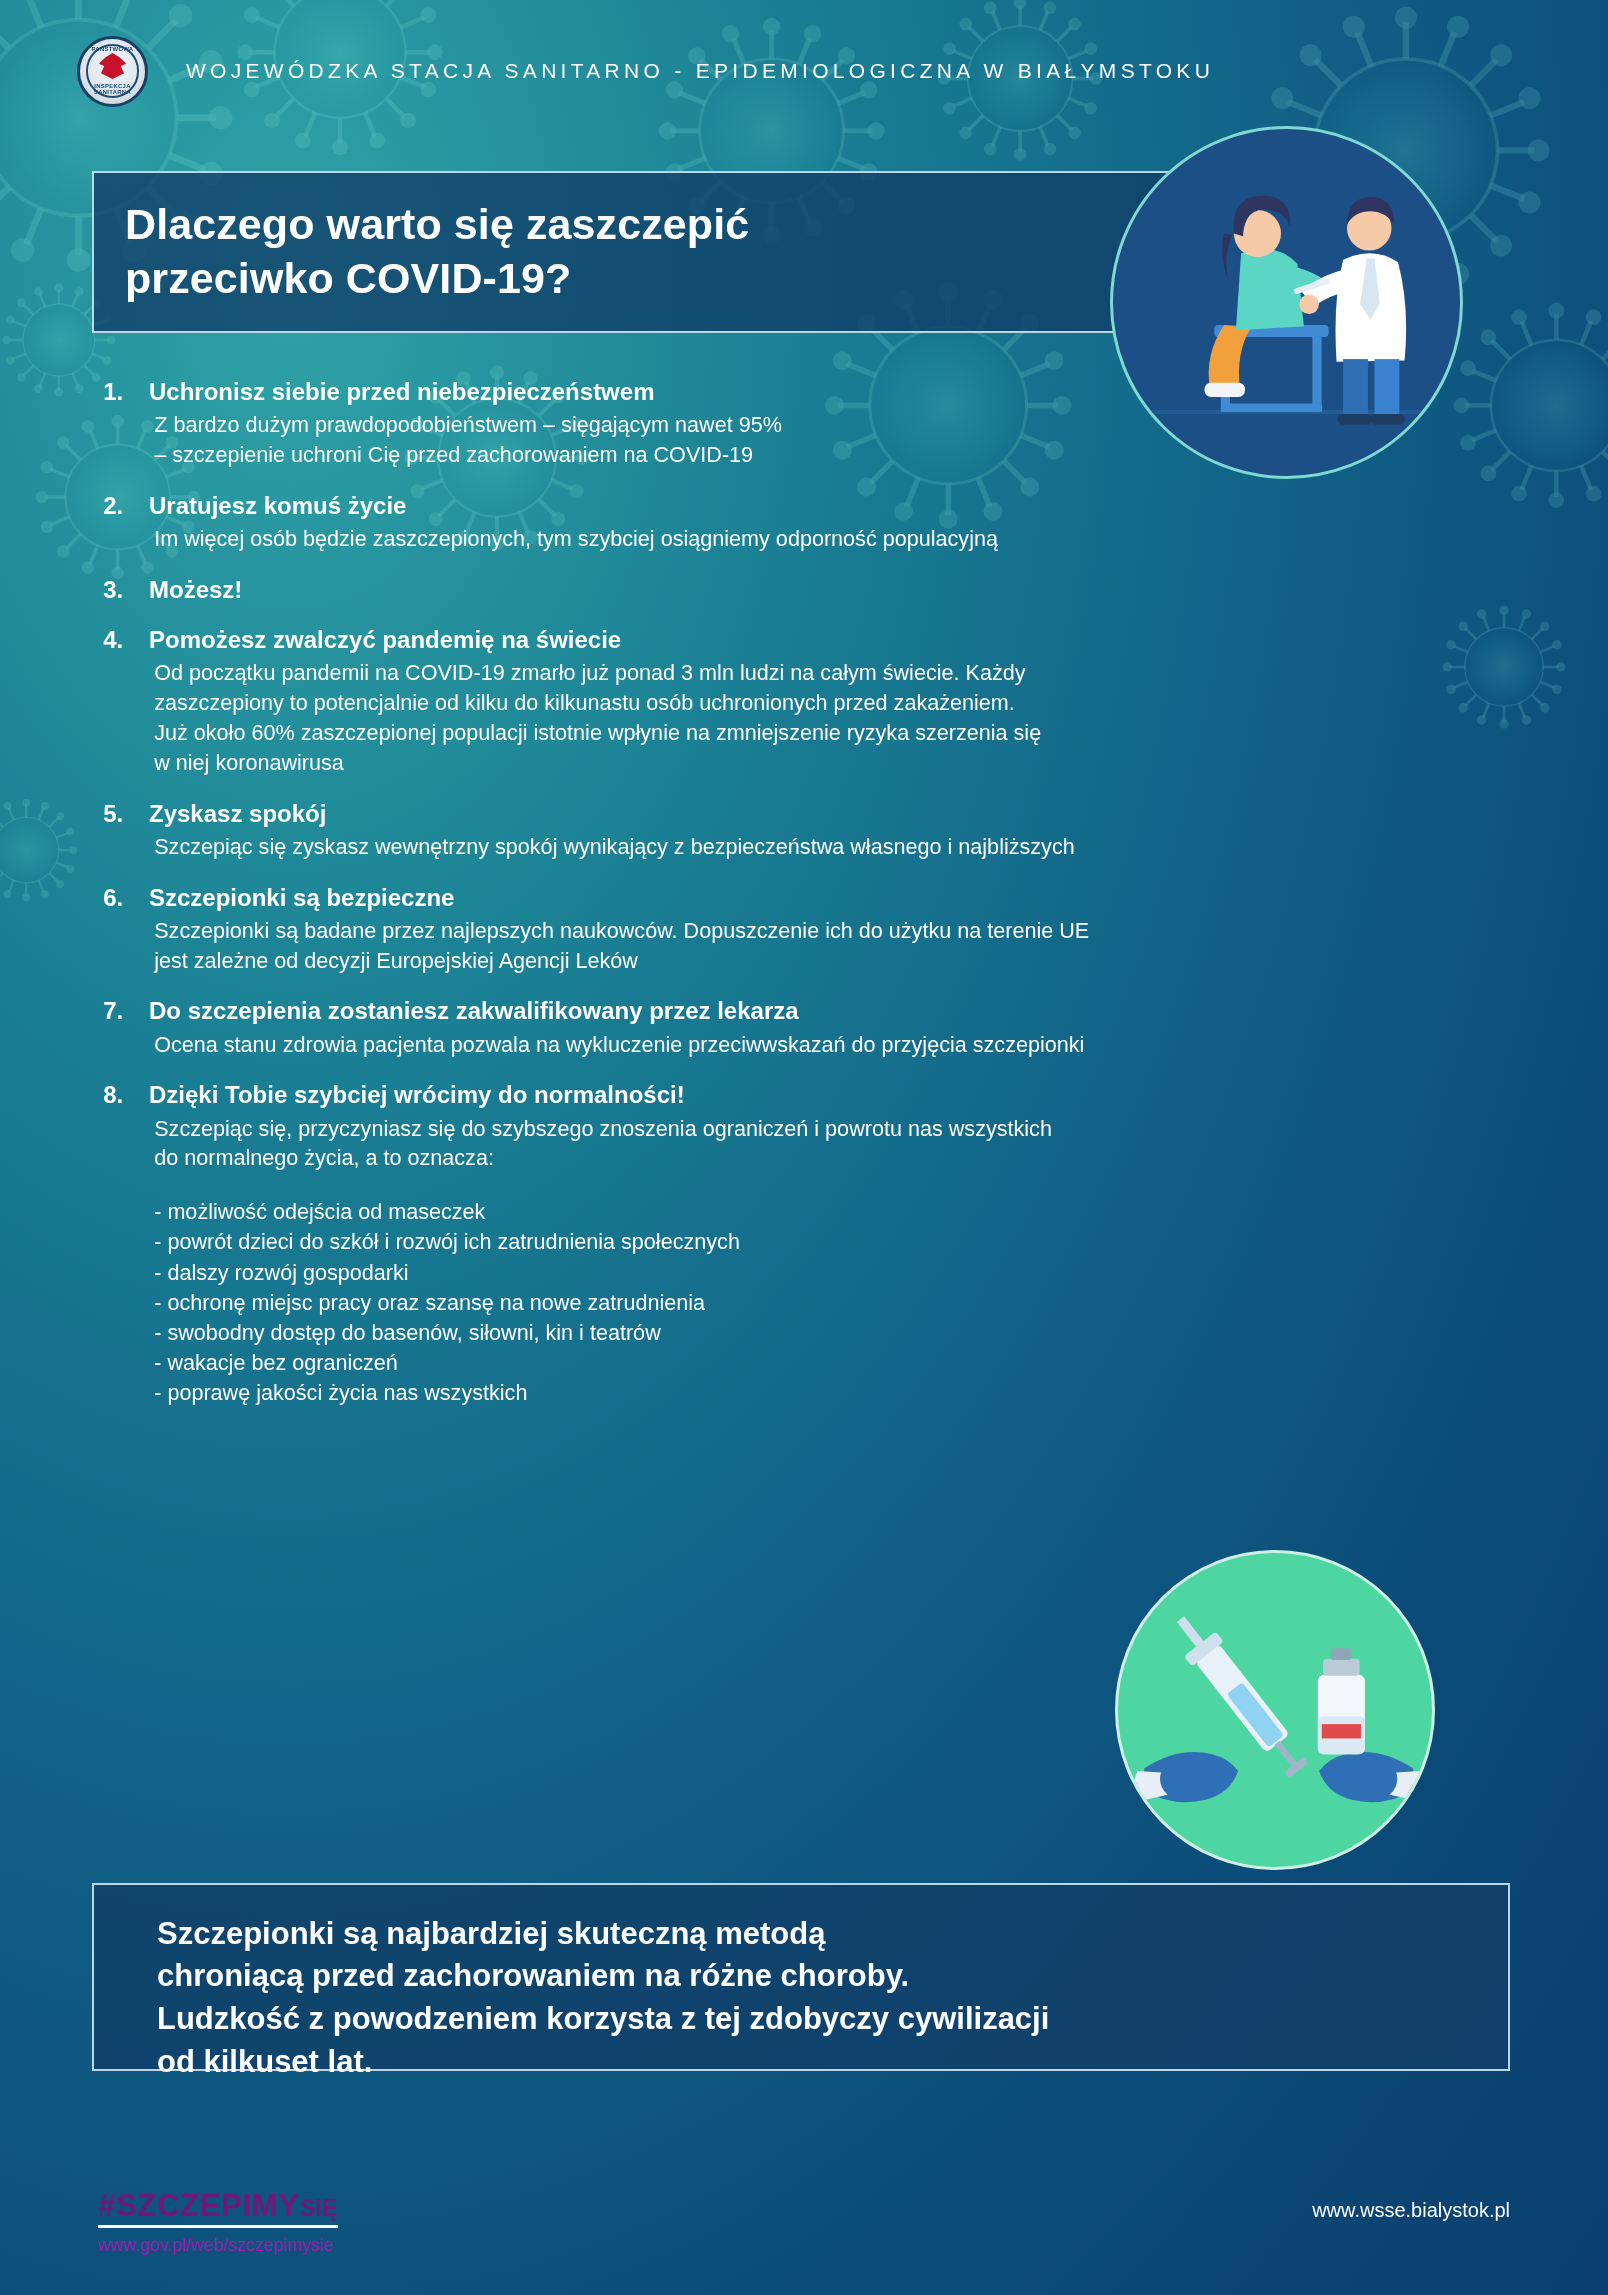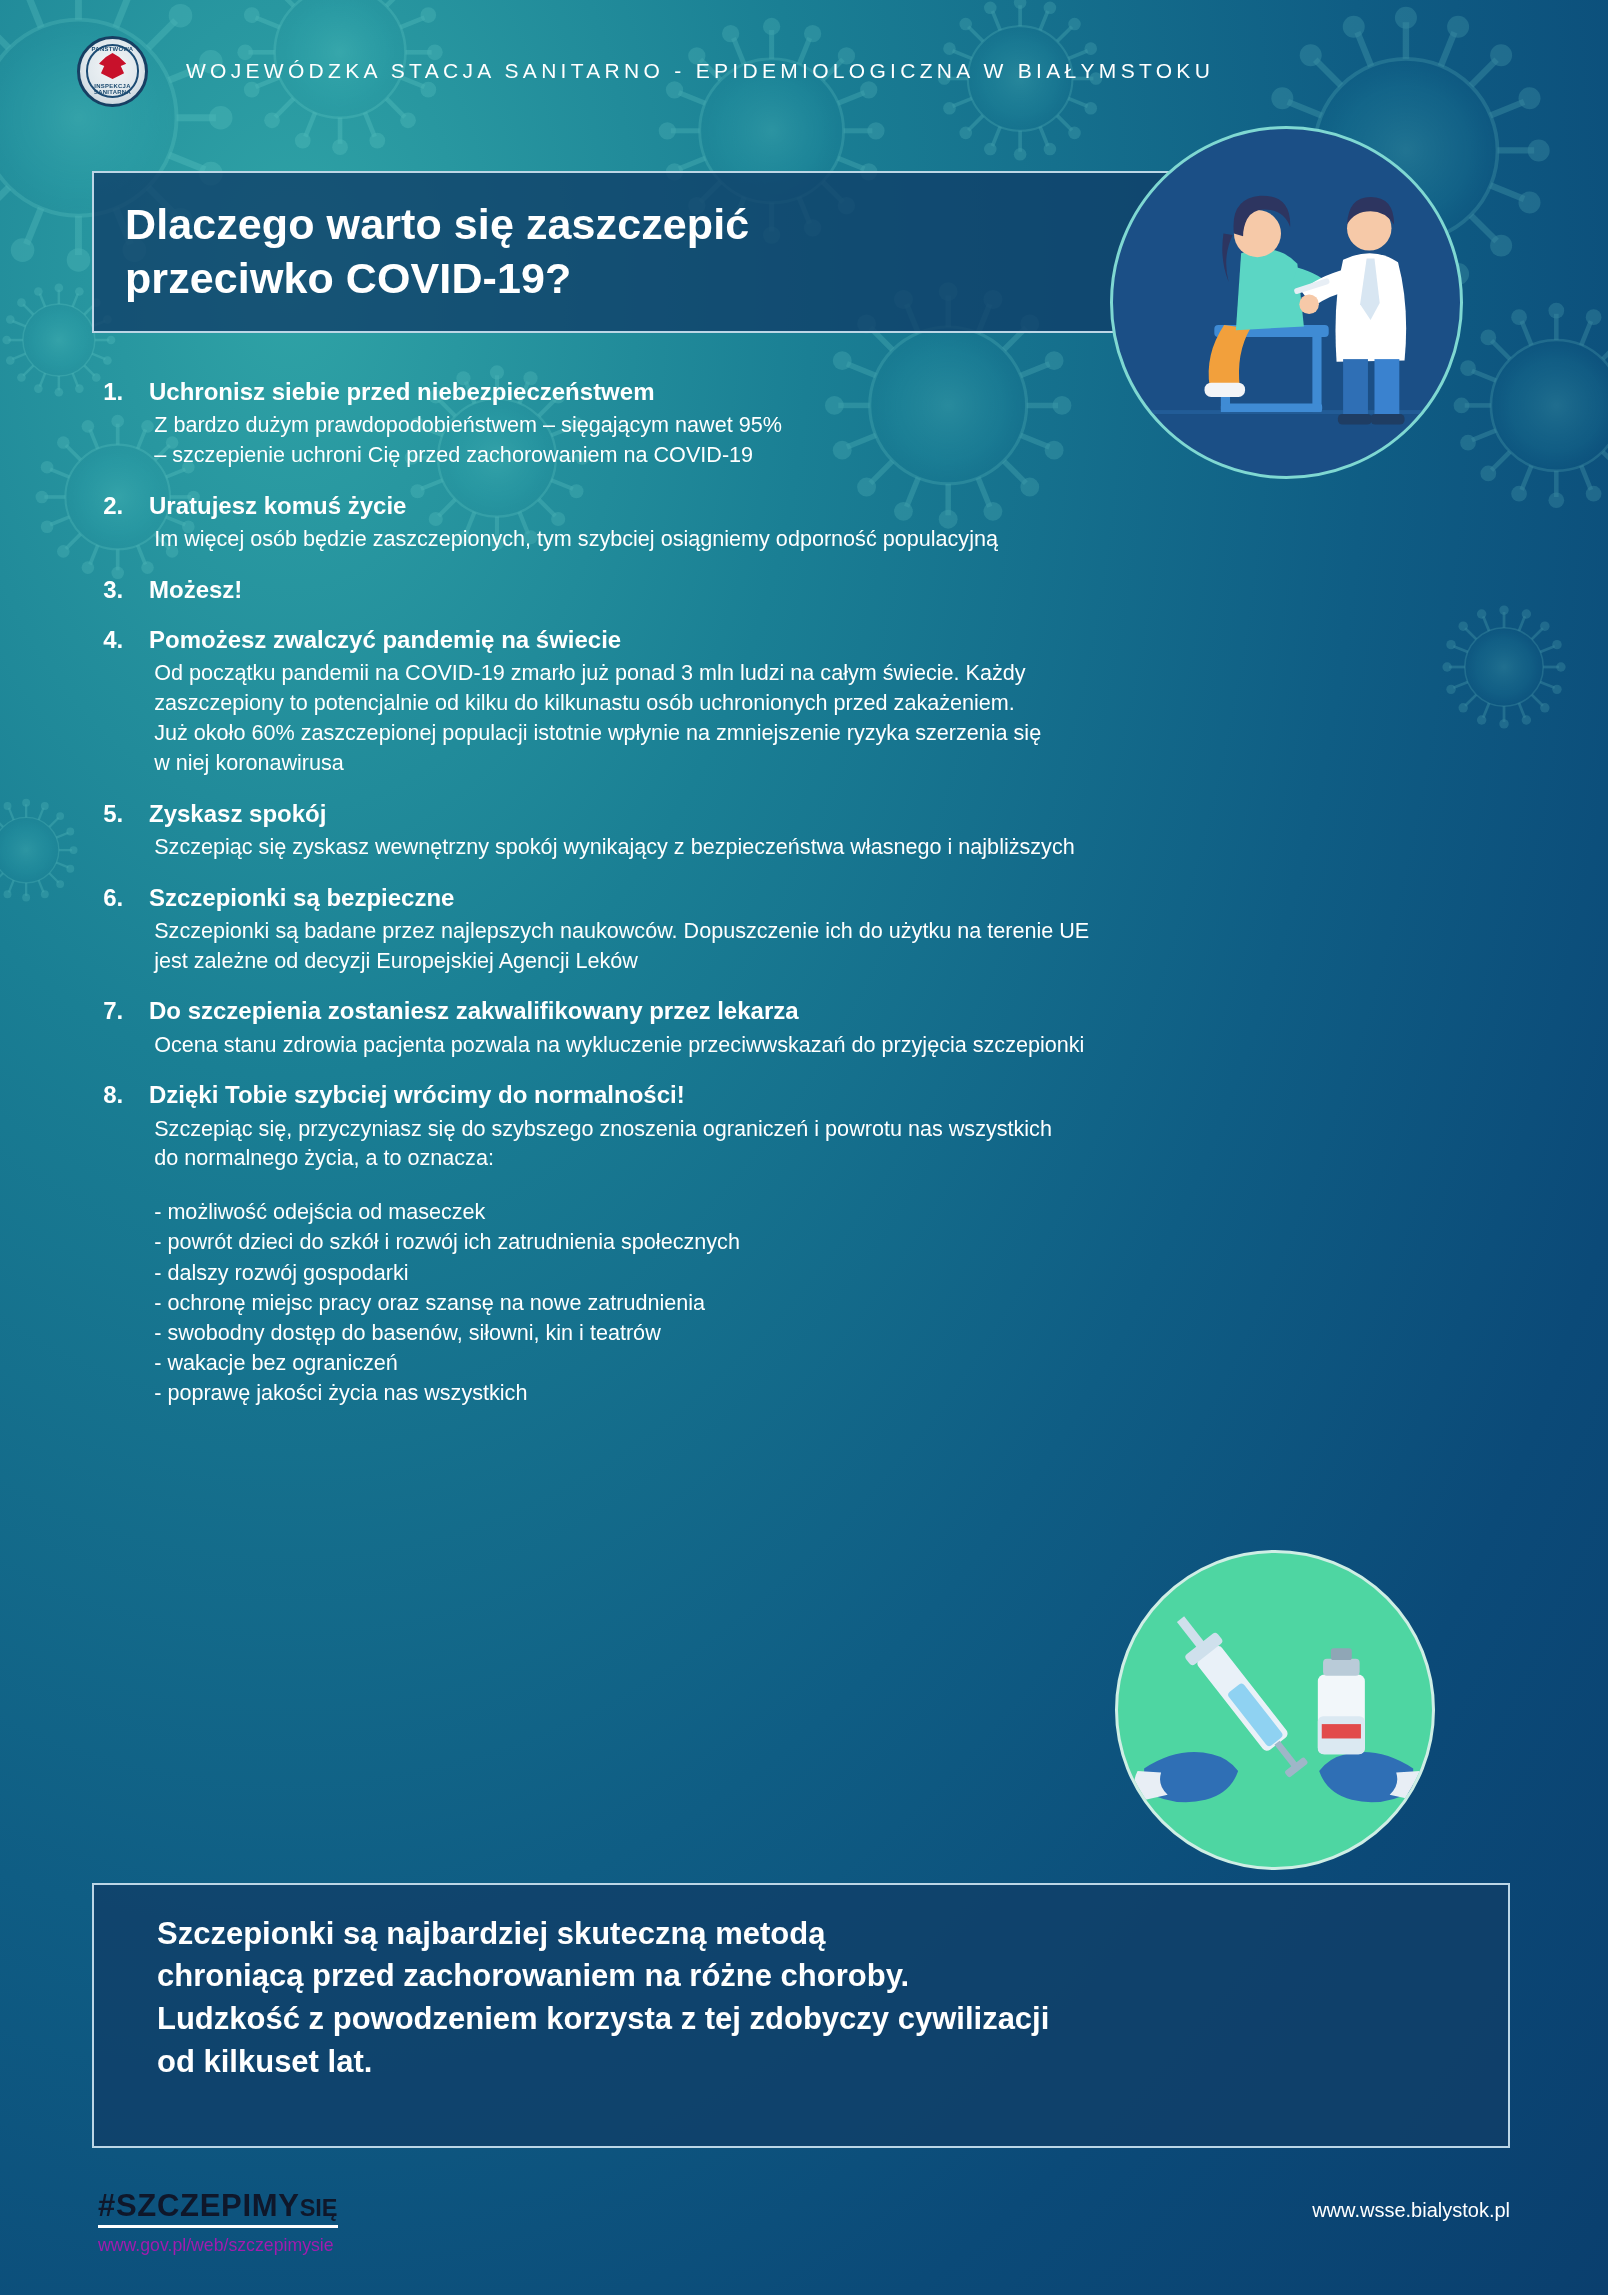--- a/index.html
+++ b/index.html
@@ -157,21 +157,21 @@
     border: 3.9px solid #cfeee5;
     overflow: hidden;
   }
 
   
   .footer-panel {
     position: absolute;
     top: 1883px;
     left: 92px;
     width: 1418px;
-    height: 265px;
+    height: 188px;
     background: rgba(16, 62, 104, 0.80);
     border: 2px solid #bcd6e6;
     padding: 27.5px 0 0 63px;
   }
   .footer-panel p {
     color: #ffffff;
     font-size: 31px;
     font-weight: bold;
     line-height: 1.38;
   }
@@ -180,21 +180,21 @@
   .bottom {
     position: absolute;
     left: 98px;
     right: 98px;
     top: 2188px;
     height: 78px;
   }
   .hashtag {
     font-size: 31px;
     font-weight: bold;
-    color: #0f172a;
+    color: #701a75;
     letter-spacing: 0.7px;
     position: relative;
     display: inline-block;
   }
   .hashtag .small { font-size: 23.5px; letter-spacing: 0px; }
   .hashtag .underline {
     position: absolute;
     left: 0; bottom: -3.9px;
     height: 3.3px; width: 100%;
     background: #ffffff;

